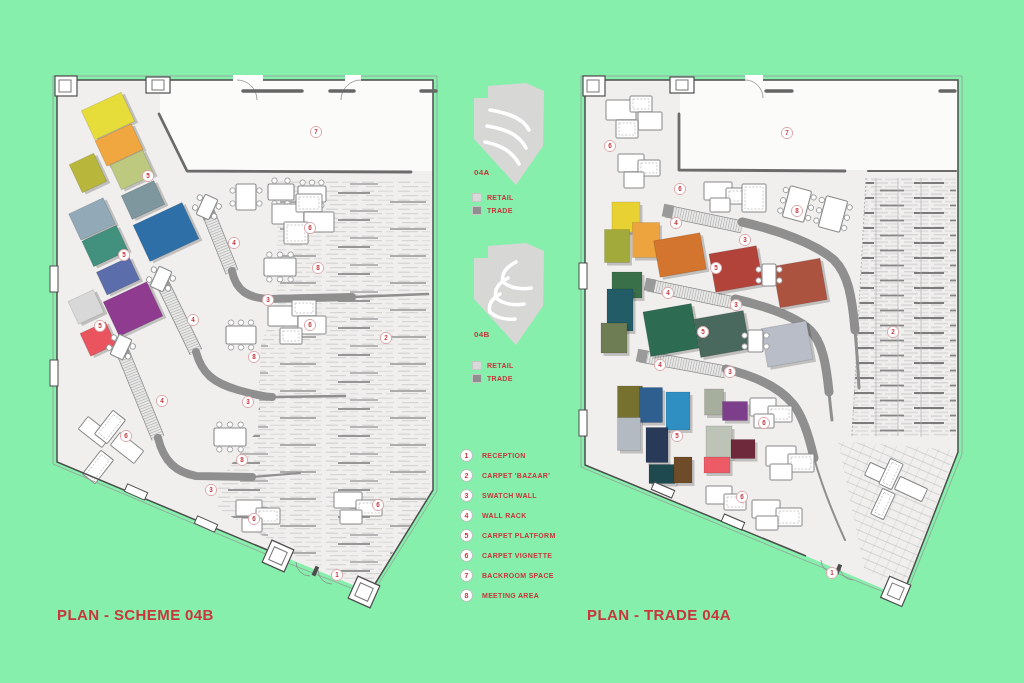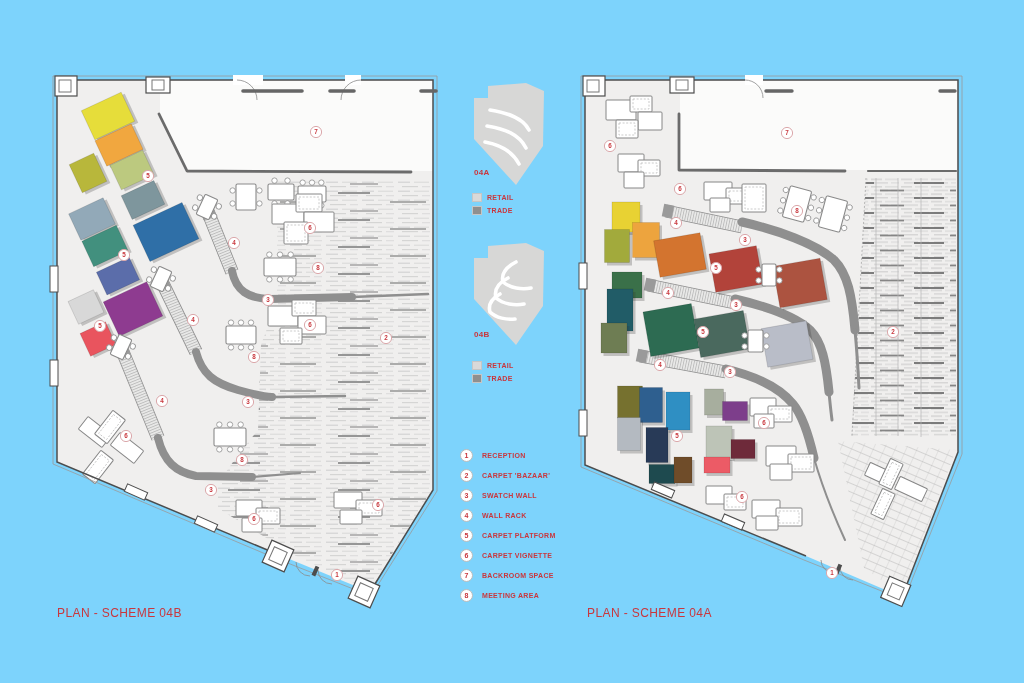--- a/index.html
+++ b/index.html
@@ -1,19 +1,19 @@
 <!DOCTYPE html>
 <html><head>
 <meta charset="utf-8">
 <style>
   html,body{margin:0;padding:0;background:#ffffff;}
-  .canvas{position:relative;width:1024px;height:683px;background:#7dd3fc;overflow:hidden;
+  .canvas{position:relative;width:1024px;height:683px;background:#86efac;overflow:hidden;
           font-family:"Liberation Sans",sans-serif;}
   .plan-svg{position:absolute;left:0;top:0;}
-  .plan-title{position:absolute;font-size:12px;font-weight:normal;color:#c9373d;letter-spacing:.4px;}
+  .plan-title{position:absolute;font-size:15px;font-weight:bold;color:#c9373d;letter-spacing:.4px;}
   .mini{position:absolute;}
   .mini-label{position:absolute;font-size:8px;font-weight:bold;color:#c9373d;letter-spacing:.3px;}
   .legend-row{position:absolute;display:flex;align-items:center;height:10px;}
   .legend-swatch{width:10px;height:9px;margin-right:5px;border:1px solid #c6c6c6;box-sizing:border-box;}
   .legend-text{font-size:7px;font-weight:bold;color:#c9373d;letter-spacing:.3px;}
   .key-list{position:absolute;left:460px;top:449px;}
   .key-row{display:flex;align-items:center;margin-bottom:7px;height:13px;}
   .key-num{width:13px;height:13px;border-radius:50%;border:1px solid #bcbcbc;background:#fff;
            color:#c9373d;font-size:7px;font-weight:bold;display:flex;align-items:center;
            justify-content:center;box-sizing:border-box;}
@@ -760,14 +760,14 @@
         <span class="key-num">7</span>
         <span class="key-label">BACKROOM SPACE</span>
       </div>
       <div class="key-row">
         <span class="key-num">8</span>
         <span class="key-label">MEETING AREA</span>
       </div>
     </div>
 
 <div class="plan-title" style="left:57px;top:606px">PLAN - SCHEME 04B</div>
-<div class="plan-title" style="left:587px;top:606px">PLAN - SCHEME 04A</div>
+<div class="plan-title" style="left:587px;top:606px">PLAN - TRADE 04A</div>
 </div>
 
 </body></html>

